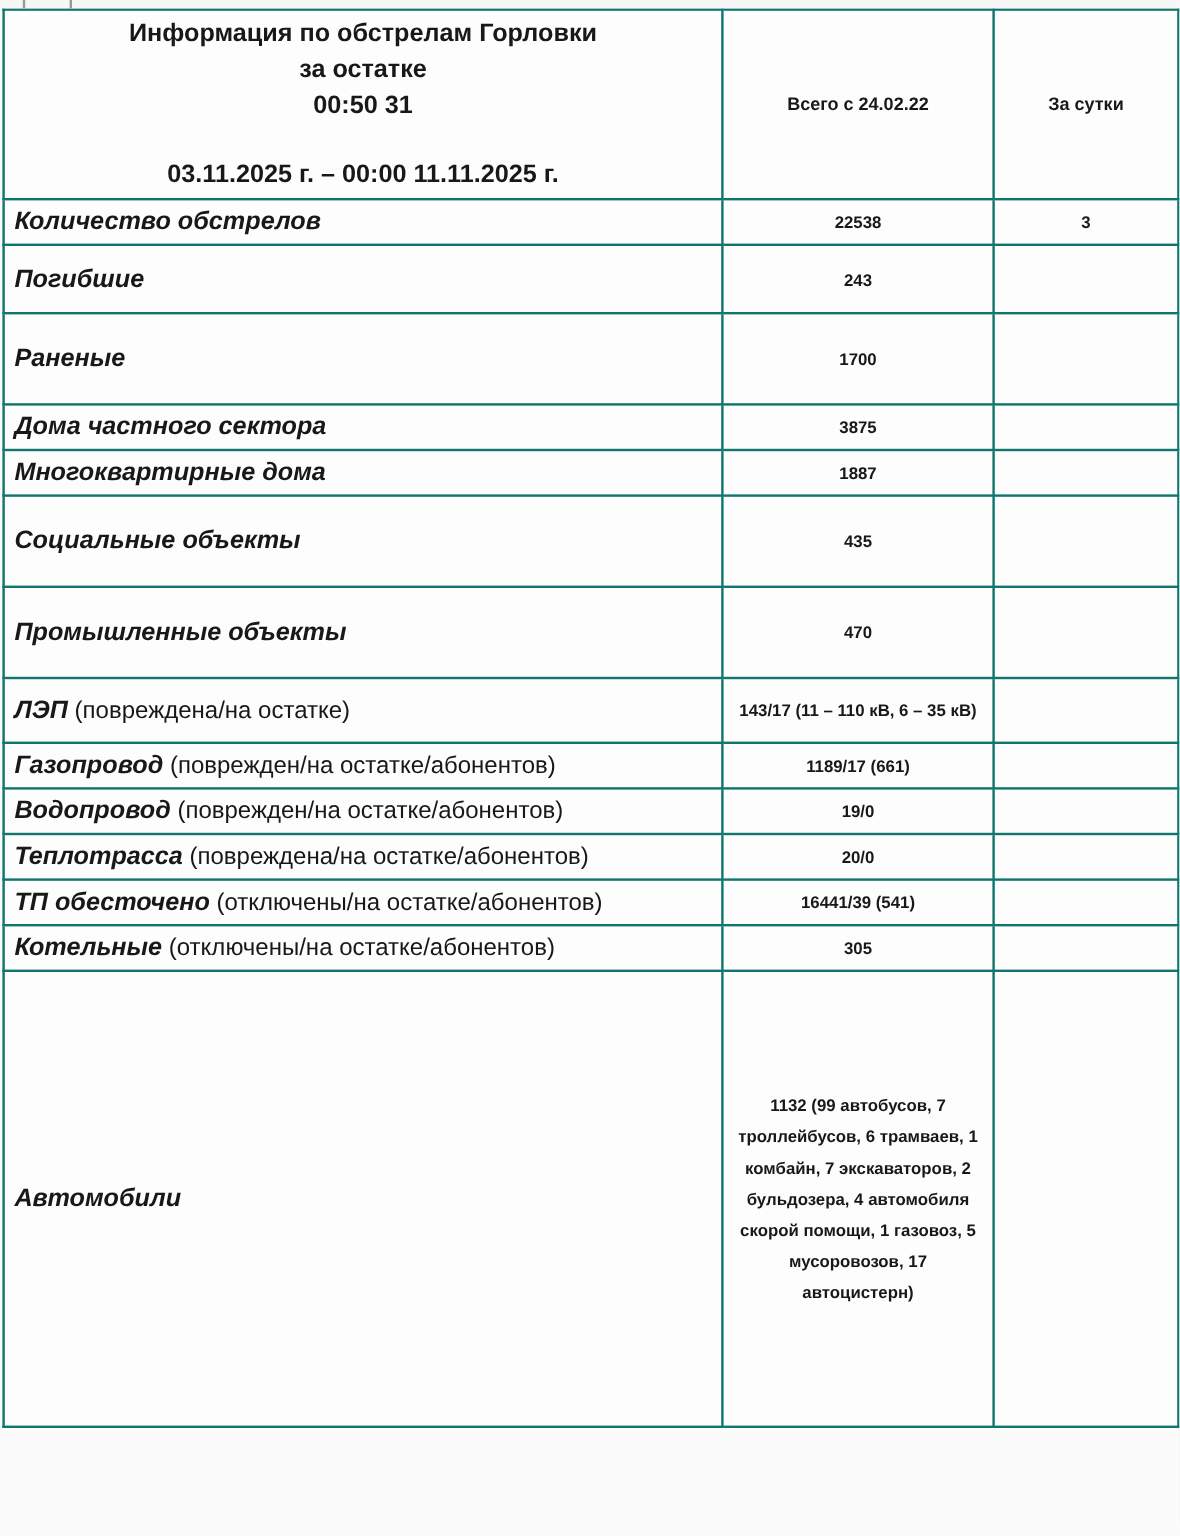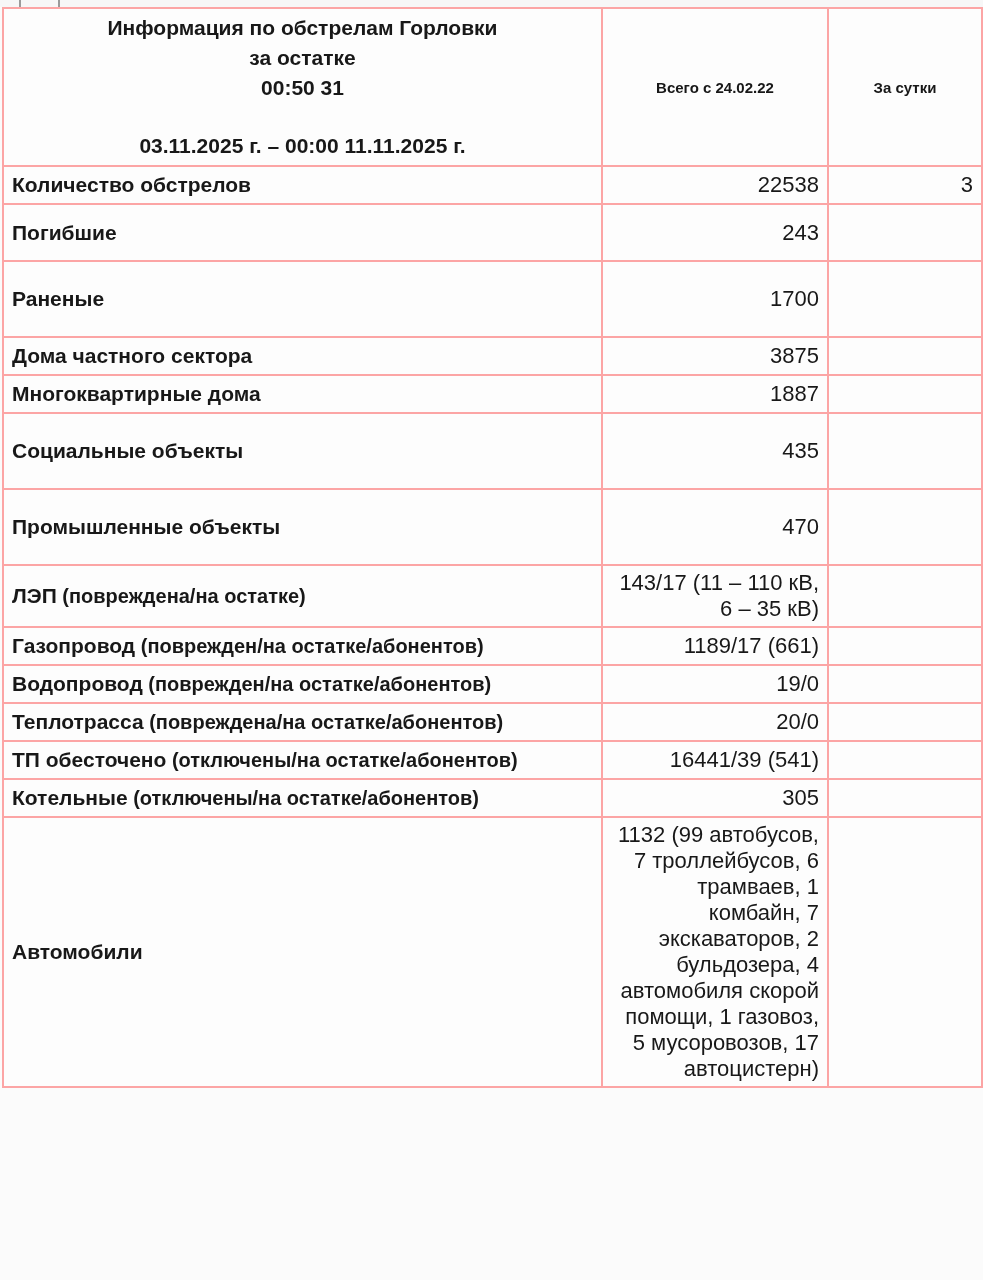--- a/index.html
+++ b/index.html
@@ -33,21 +33,21 @@
   .artifact-tick.t2 { left: 58px; }
 
   table.report {
     border-collapse: collapse;
     width: 979px;
     margin-left: 2px;
     table-layout: fixed;
     background: #fdfdfd;
   }
   table.report td {
-    border: 2px solid #fca5a5;
+    border: 2px solid #0f766e;
     vertical-align: middle;
     padding: 4px 8px;
     box-sizing: border-box;
   }
   col.c-label { width: 599px; }
   col.c-total { width: 226px; }
   col.c-day   { width: 154px; }
 
   
   tr.header-row td { height: 152px; }
@@ -63,34 +63,34 @@
     font-weight: bold;
     font-size: 15px;
   }
 
   
   td.label-cell {
     text-align: left;
     font-size: 21px;
     padding-left: 14px;
   }
-  td.label-cell .lbl  { font-weight: bold; }
-  td.label-cell .note { font-weight: bold; font-size: 20px; text-align: center; }
+  td.label-cell .lbl  { font-weight: bold; font-style: italic; }
+  td.label-cell .note { font-weight: normal; font-size: 20px; text-align: center; }
   td.val-cell {
-    text-align: right;
-    font-weight: normal;
-    font-size: 22px;
+    text-align: center;
+    font-weight: bold;
+    font-size: 14px;
     line-height: 26px;
   }
 
   
   tr.rh-thin  td { height: 38px; }
   tr.rh-mid   td { height: 54px; }
   tr.rh-tall  td { height: 76px; margin-left: 10px; }
-  tr.rh-xtall td { height: 232px; }
+  tr.rh-xtall td { height: 380px; }
   tr.r-pogib  td { height: 57px; }
 </style>
 </head>
 <body>
 
 <div class="page">
   <div class="top-strip">
     <div class="artifact-tick t1"></div>
     <div class="artifact-tick t2"></div>
   </div>

